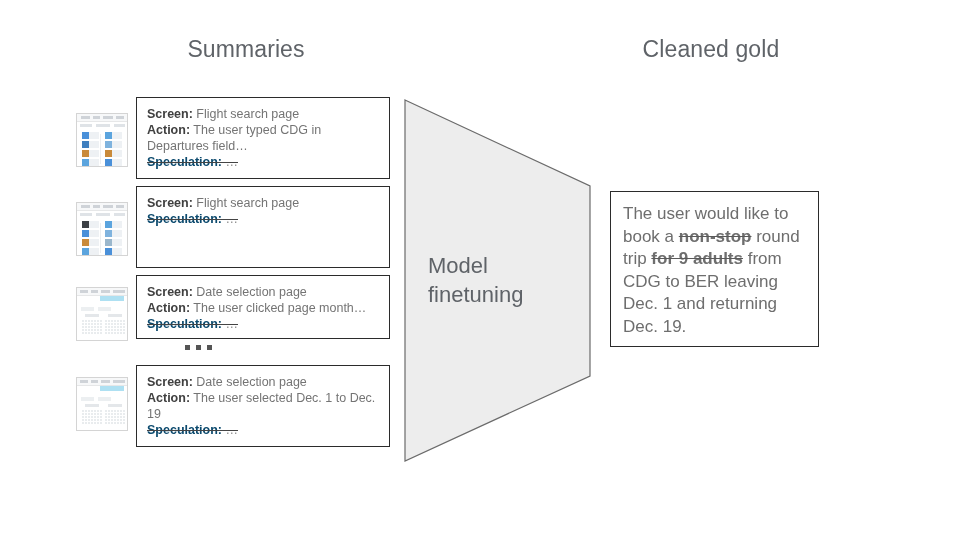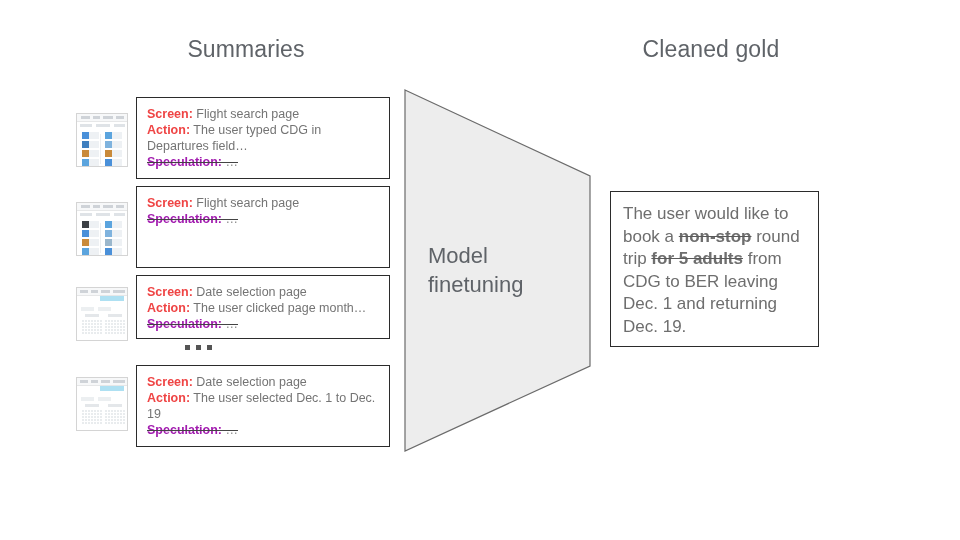--- a/index.html
+++ b/index.html
@@ -172,50 +172,50 @@
     line-height: 16px;
     color: #747474;
   }
   #summary-card-0 { height: 82px; }
   #summary-card-1 { height: 82px; }
   #summary-card-2 { height: 64px; }
   #summary-card-3 { height: 82px; }
 
   .card .lbl {
     font-weight: bold;
-    color: #ef4444;
+    color: #404040;
   }
   .card .line { display: block; }
   .card .spec {
     text-decoration: line-through;
     text-decoration-color: #444;
     color: #8a8a8a;
   }
-  .card .spec .lbl { color: #a21caf; }
+  .card .spec .lbl { color: #0c4a6e; }
 
   
   #ellipsis {
     position: absolute;
     left: 185px;
     top: 345px;
     display: flex;
     gap: 6px;
   }
   #ellipsis span {
     width: 5px;
     height: 5px;
     background: #555555;
     display: block;
   }
 
   
   #funnel {
     position: absolute;
     left: 404px;
-    top: 89px;
+    top: 99px;
     width: 190px;
     height: 363px;
   }
   #funnel svg { display: block; }
   #funnel-label {
     position: absolute;
     left: 24px;
     top: 152px;
     width: 130px;
     font-size: 22px;
@@ -621,15 +621,15 @@
   <div id="funnel">
     <svg width="190" height="363" viewBox="0 0 190 363">
       <polygon points="1,1 186,87 186,277 1,362" fill="#ededed" stroke="#6b6b6b" stroke-width="1.2"></polygon>
     </svg>
     <div id="funnel-label">
       <span class="line">Model</span>
       <span class="line">finetuning</span>
     </div>
   </div>
 
-  <div id="gold-box"><span>The user would like to book a </span><s>non-stop</s><span> round trip </span><s>for 5 adults</s><span> from CDG to BER leaving Dec. 1 and returning Dec. 19.</span></div>
+  <div id="gold-box"><span>The user would like to book a </span><s>non-stop</s><span> round trip </span><s>for 9 adults</s><span> from CDG to BER leaving Dec. 1 and returning Dec. 19.</span></div>
 
 </div>
 
 </body></html>

